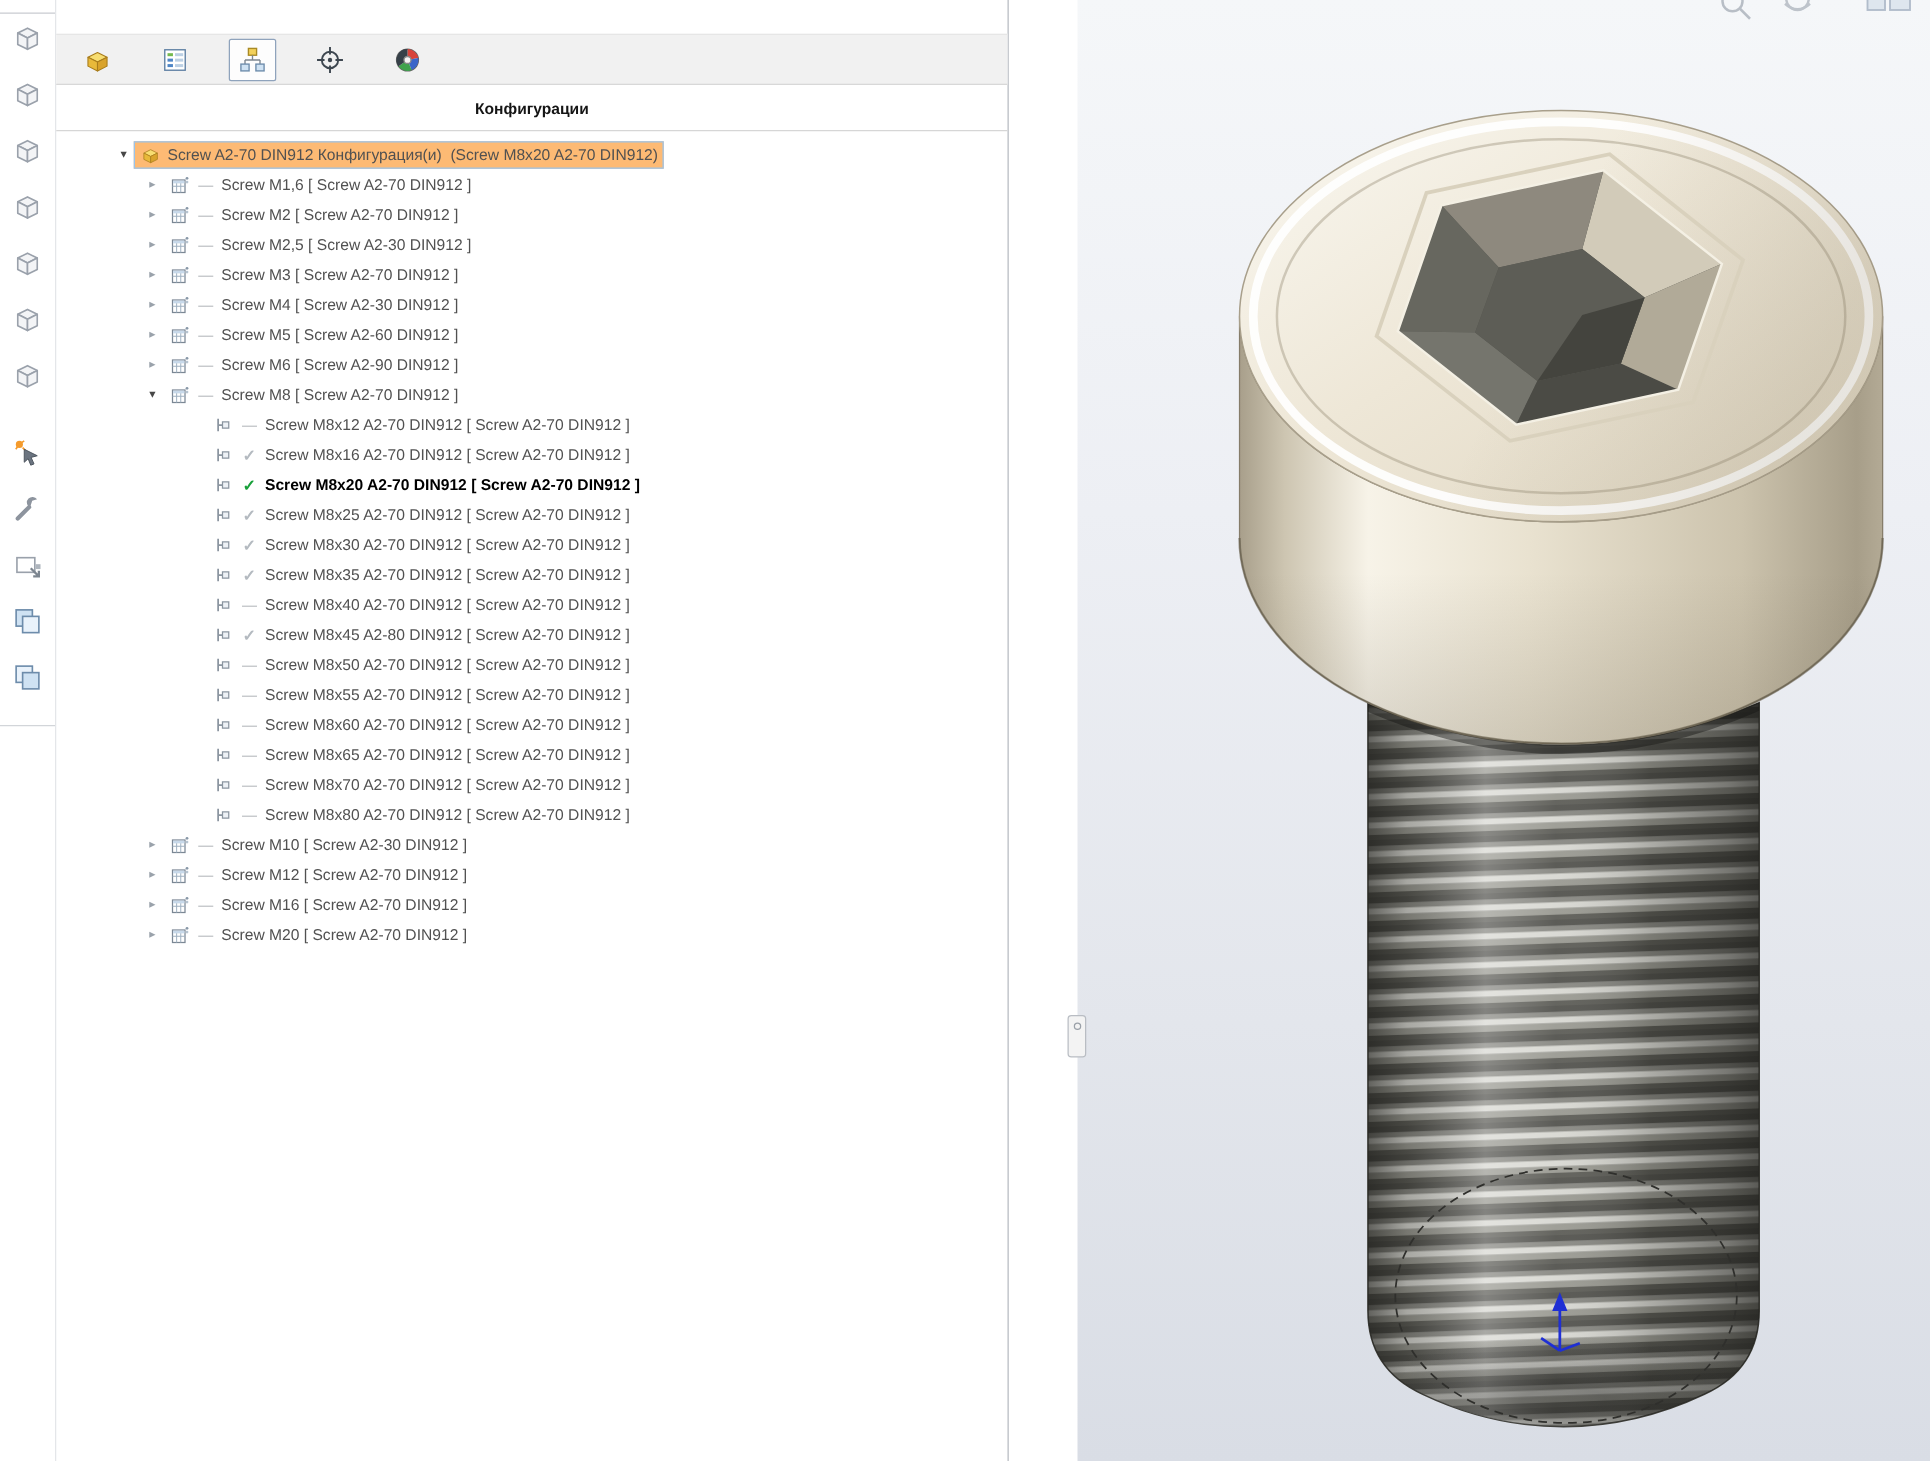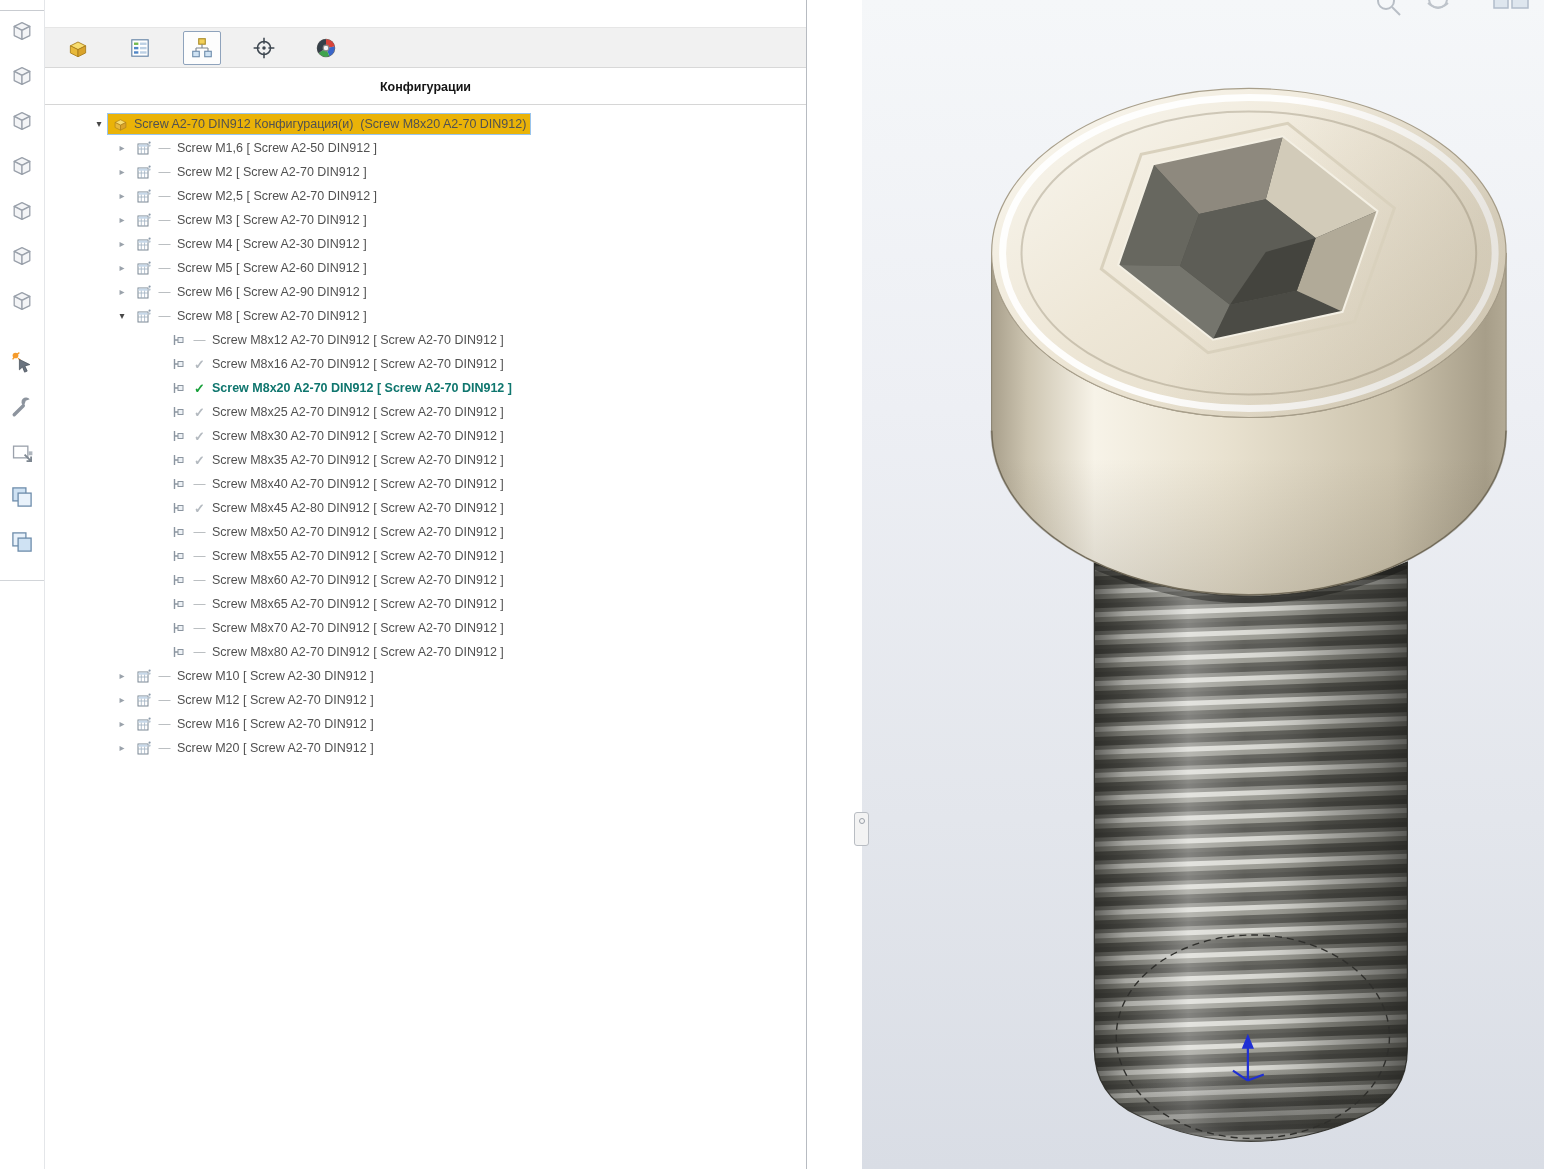--- a/index.html
+++ b/index.html
@@ -36,28 +36,28 @@
   #config-tree{position:absolute;top:112px;left:0;width:100%}
   .trow{height:24px;display:flex;align-items:center;font-size:12.5px;color:#515151;
     white-space:nowrap}
   .lvl0{padding-left:46px}
   .lvl1{padding-left:69px}
   .lvl2{padding-left:104px}
   .arrow{width:16px;flex:none;text-align:center;font-size:10px;line-height:1}
   .arrow.collapsed{color:#9aa2ab}
   .arrow.expanded{color:#474747}
   .content{display:flex;align-items:center;gap:5px;padding:2px 4px;border:1px solid transparent}
-  .sel .content{background:#eab308;border-color:#99c4ec}
+  .sel .content{background:#fdba74;border-color:#99c4ec}
   .ricon{width:17px;height:16px;flex:none;display:flex;align-items:center;justify-content:center}
   .mark{width:15px;flex:none;display:inline-block;text-align:center;font-size:12px;line-height:1}
   .mark.dash{color:#b3b7bb}
   .mark.check{color:#b4bac0;font-weight:bold;font-size:13px}
   .mark.check-active{color:#18a03a;font-weight:bold;font-size:13px}
   .rlabel{white-space:pre}
-  .bold .rlabel{font-weight:bold;color:#0f766e}
+  .bold .rlabel{font-weight:bold;color:#000000}
 
   
   #splitter{position:absolute;left:854px;top:812px;width:15px;height:34px;background:#f3f3f3;
     border:1px solid #b9bdc3;border-radius:3px;display:flex;justify-content:center;
     padding-top:5px;z-index:6}
   #splitter .dot{width:6px;height:6px;border:1px solid #9aa0a8;border-radius:50%}
 
   
   #viewport{position:absolute;left:862px;top:0;width:682px;height:1169px;overflow:hidden;
     background:linear-gradient(180deg,#f5f7f9 0%,#edeff4 35%,#e3e6ec 70%,#d9dde5 100%)}
@@ -242,21 +242,21 @@
             <span class="ricon">
               <svg width="16" height="16" viewBox="0 0 16 16">
                 <rect x="2" y="4" width="10" height="10" fill="#fff" stroke="#7b8794"></rect>
                 <rect x="2.5" y="4.5" width="9" height="2.2" fill="#c8d9ea"></rect>
                 <path d="M2 9 H12 M5.3 6.6 V14 M8.6 6.6 V14" stroke="#9fb0c0" stroke-width="0.8"></path>
                 <circle cx="13.6" cy="2.6" r="1.1" fill="#8898a8"></circle>
                 <circle cx="13.6" cy="5.6" r="1.1" fill="#b7c4d0"></circle>
               </svg>
             </span>
             <span class="mark dash">—</span>
-            <span class="rlabel">Screw M1,6 [ Screw A2-50 DIN912 ]</span>
+            <span class="rlabel">Screw M1,6 [ Screw A2-70 DIN912 ]</span>
           </span>
         </div>
         <div class="trow lvl1">
           <span class="arrow collapsed">▸</span>
           <span class="content">
             <span class="ricon">
               <svg width="16" height="16" viewBox="0 0 16 16">
                 <rect x="2" y="4" width="10" height="10" fill="#fff" stroke="#7b8794"></rect>
                 <rect x="2.5" y="4.5" width="9" height="2.2" fill="#c8d9ea"></rect>
                 <path d="M2 9 H12 M5.3 6.6 V14 M8.6 6.6 V14" stroke="#9fb0c0" stroke-width="0.8"></path>
@@ -274,21 +274,21 @@
             <span class="ricon">
               <svg width="16" height="16" viewBox="0 0 16 16">
                 <rect x="2" y="4" width="10" height="10" fill="#fff" stroke="#7b8794"></rect>
                 <rect x="2.5" y="4.5" width="9" height="2.2" fill="#c8d9ea"></rect>
                 <path d="M2 9 H12 M5.3 6.6 V14 M8.6 6.6 V14" stroke="#9fb0c0" stroke-width="0.8"></path>
                 <circle cx="13.6" cy="2.6" r="1.1" fill="#8898a8"></circle>
                 <circle cx="13.6" cy="5.6" r="1.1" fill="#b7c4d0"></circle>
               </svg>
             </span>
             <span class="mark dash">—</span>
-            <span class="rlabel">Screw M2,5 [ Screw A2-70 DIN912 ]</span>
+            <span class="rlabel">Screw M2,5 [ Screw A2-30 DIN912 ]</span>
           </span>
         </div>
         <div class="trow lvl1">
           <span class="arrow collapsed">▸</span>
           <span class="content">
             <span class="ricon">
               <svg width="16" height="16" viewBox="0 0 16 16">
                 <rect x="2" y="4" width="10" height="10" fill="#fff" stroke="#7b8794"></rect>
                 <rect x="2.5" y="4.5" width="9" height="2.2" fill="#c8d9ea"></rect>
                 <path d="M2 9 H12 M5.3 6.6 V14 M8.6 6.6 V14" stroke="#9fb0c0" stroke-width="0.8"></path>

